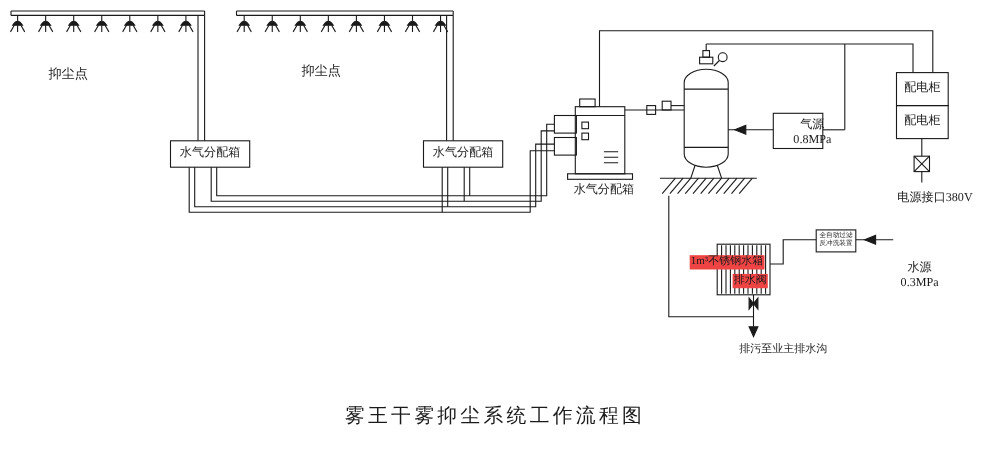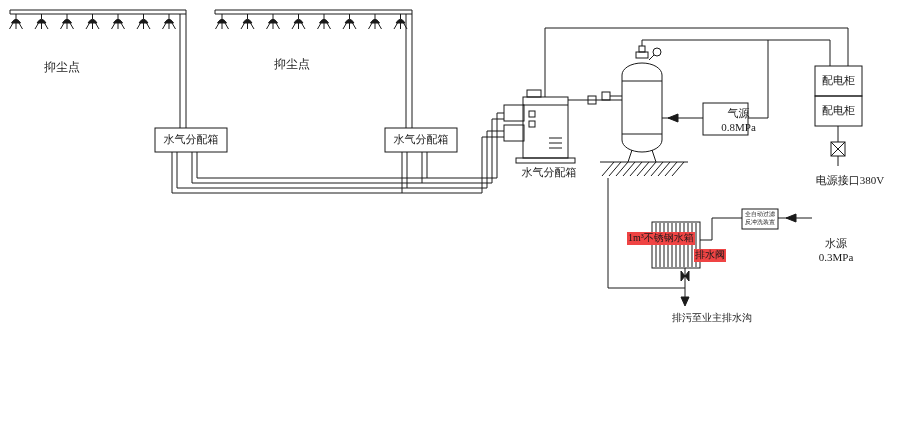--- a/index.html
+++ b/index.html
@@ -223,18 +223,19 @@
     <span>0.3MPa</span>
   </div>
 
   <div class="lbl s6 ctr" style="left:742px;top:211px;width:36px;">
     <span>全自动过滤</span><br>
     <span>反冲洗装置</span>
   </div>
 
   <div class="lbl s10 bg" style="left:627px;top:232px;">1m³不锈钢水箱</div>
 
-  <div class="lbl s10 bg" style="left:694px;top:249px;">排水阀</div>
+  <div class="lbl s10 bg" style="left:666px;top:249px;">排水阀</div>
 
   <div class="lbl s10" style="left:672px;top:312px;">排污至业主排水沟</div>
 
+  <div id="title">雾王干雾抑尘系统工作流程图</div>
   <div id="title-underline"></div>
 </div>
 
 </body></html>

